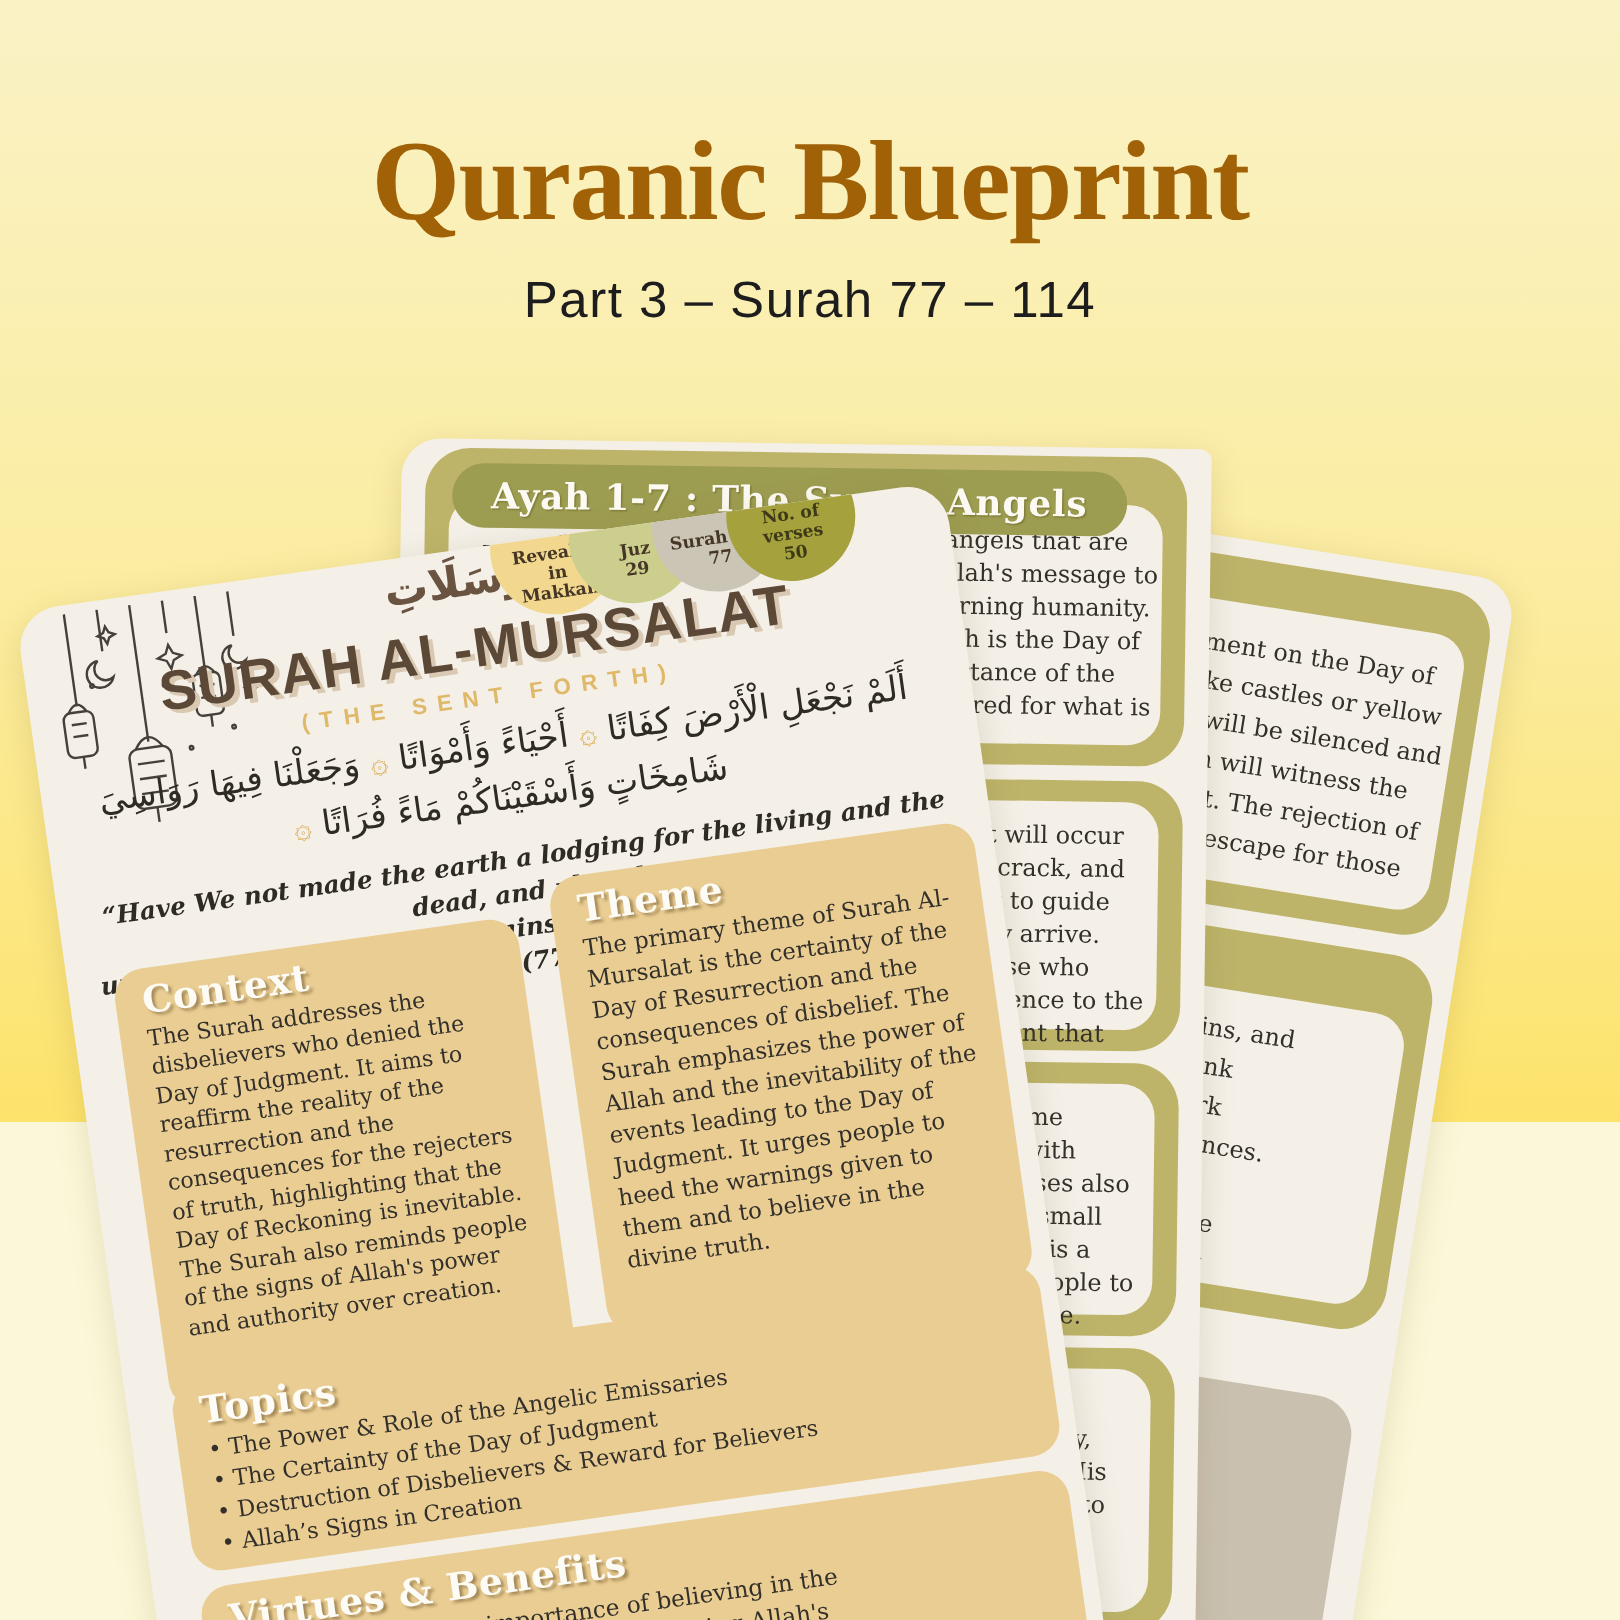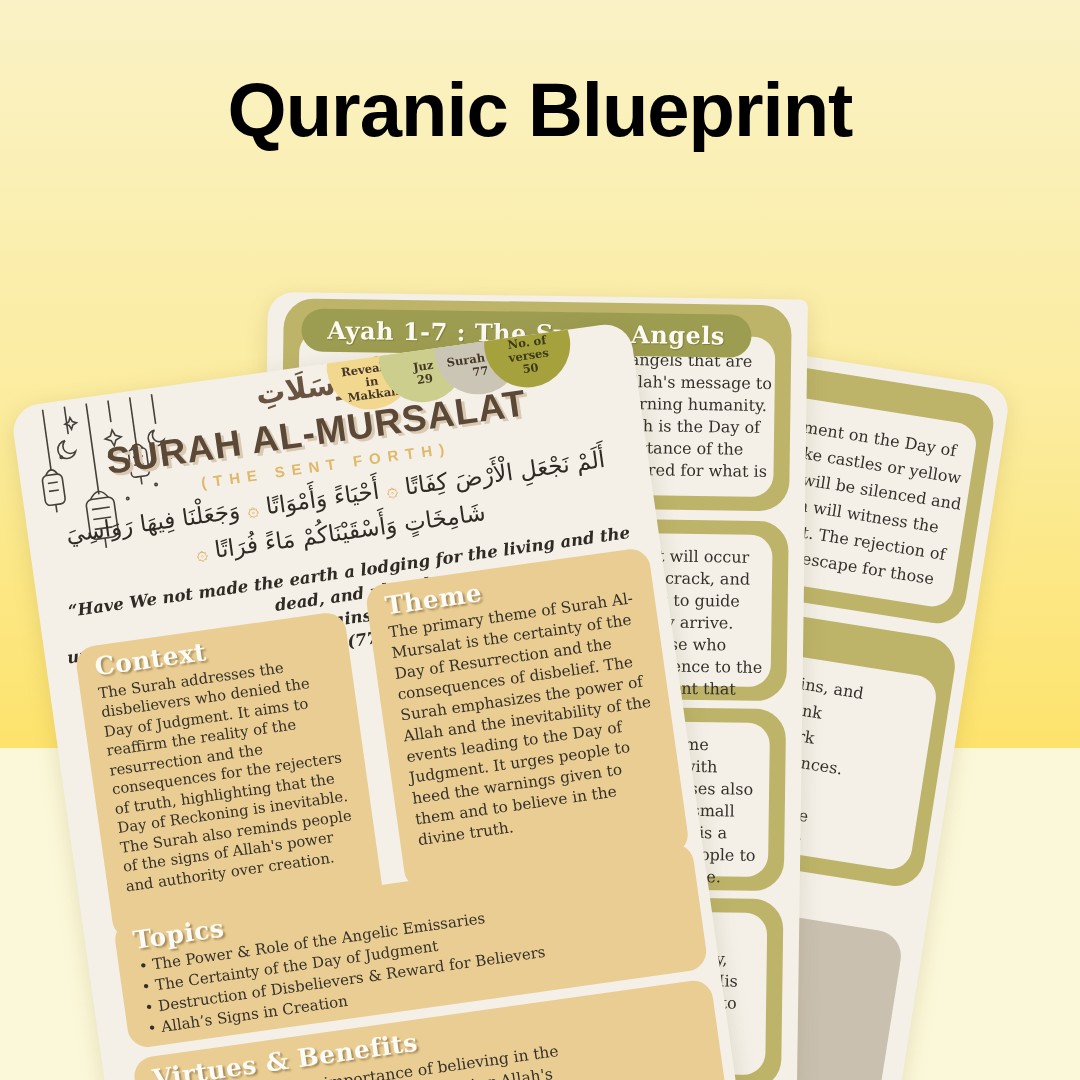--- a/index.html
+++ b/index.html
@@ -5,22 +5,22 @@
   html,body{margin:0;padding:0;background:#eee;}
   .canvas{position:relative;width:1080px;height:1080px;overflow:hidden;margin:0 auto;
           font-family:"DejaVu Serif",serif;}
   
   .bg-top{position:absolute;left:0;top:0;width:1080px;height:748px;
           background:linear-gradient(180deg,#FAF2C6 0%,#FBEC9E 55%,#FDE36C 100%);}
   .bg-bottom{position:absolute;left:0;top:748px;width:1080px;height:332px;background:#FBF8D9;}
 
   
   .headline{position:absolute;left:0;top:62px;width:1080px;text-align:center;}
-  .headline h1{margin:4px;font-family:Liberation Sans, sans-serif;font-weight:700;
-               font-size:76px;letter-spacing:-1px;color:#000000;}
+  .headline h1{margin:16px;font-family:Liberation Serif, serif;font-weight:700;
+               font-size:76px;letter-spacing:-1px;color:#a16207;}
   .headline .sub{margin-top:14px;font-family:"Liberation Sans",sans-serif;
                  font-size:34px;color:#1d1d1d;letter-spacing:1px;}
 
   
   .page{position:absolute;background:#F4F0E8;box-shadow:0 6px 22px rgba(120,100,40,.18);}
   .frag-line{white-space:pre;}
   .gap{height:12px;}
 
   
   .page3{left:523px;top:350px;width:430px;height:780px;border-radius:26px;
@@ -110,20 +110,21 @@
 </style>
 </head>
 <body>
 
 <div class="canvas">
   <div class="bg-top"></div>
   <div class="bg-bottom"></div>
 
   <div class="headline">
     <h1>Quranic Blueprint</h1>
+    <div class="sub">Part 3 – Surah 77 – 114</div>
   </div>
 
   <div class="page page3">
     <div class="p3-card p3-card1">
       <div class="p3-inner">
           <div class="frag-line" style="margin-left: 0px;">punishment on the Day of</div>
           <div class="frag-line" style="margin-left: -2px;">parks like castles or yellow</div>
           <div class="frag-line" style="margin-left: -4px;">he liars will be silenced and</div>
           <div class="frag-line" style="margin-left: -6px;">eparation will witness the</div>
           <div class="frag-line" style="margin-left: -8px;">se present. The rejection of</div>

